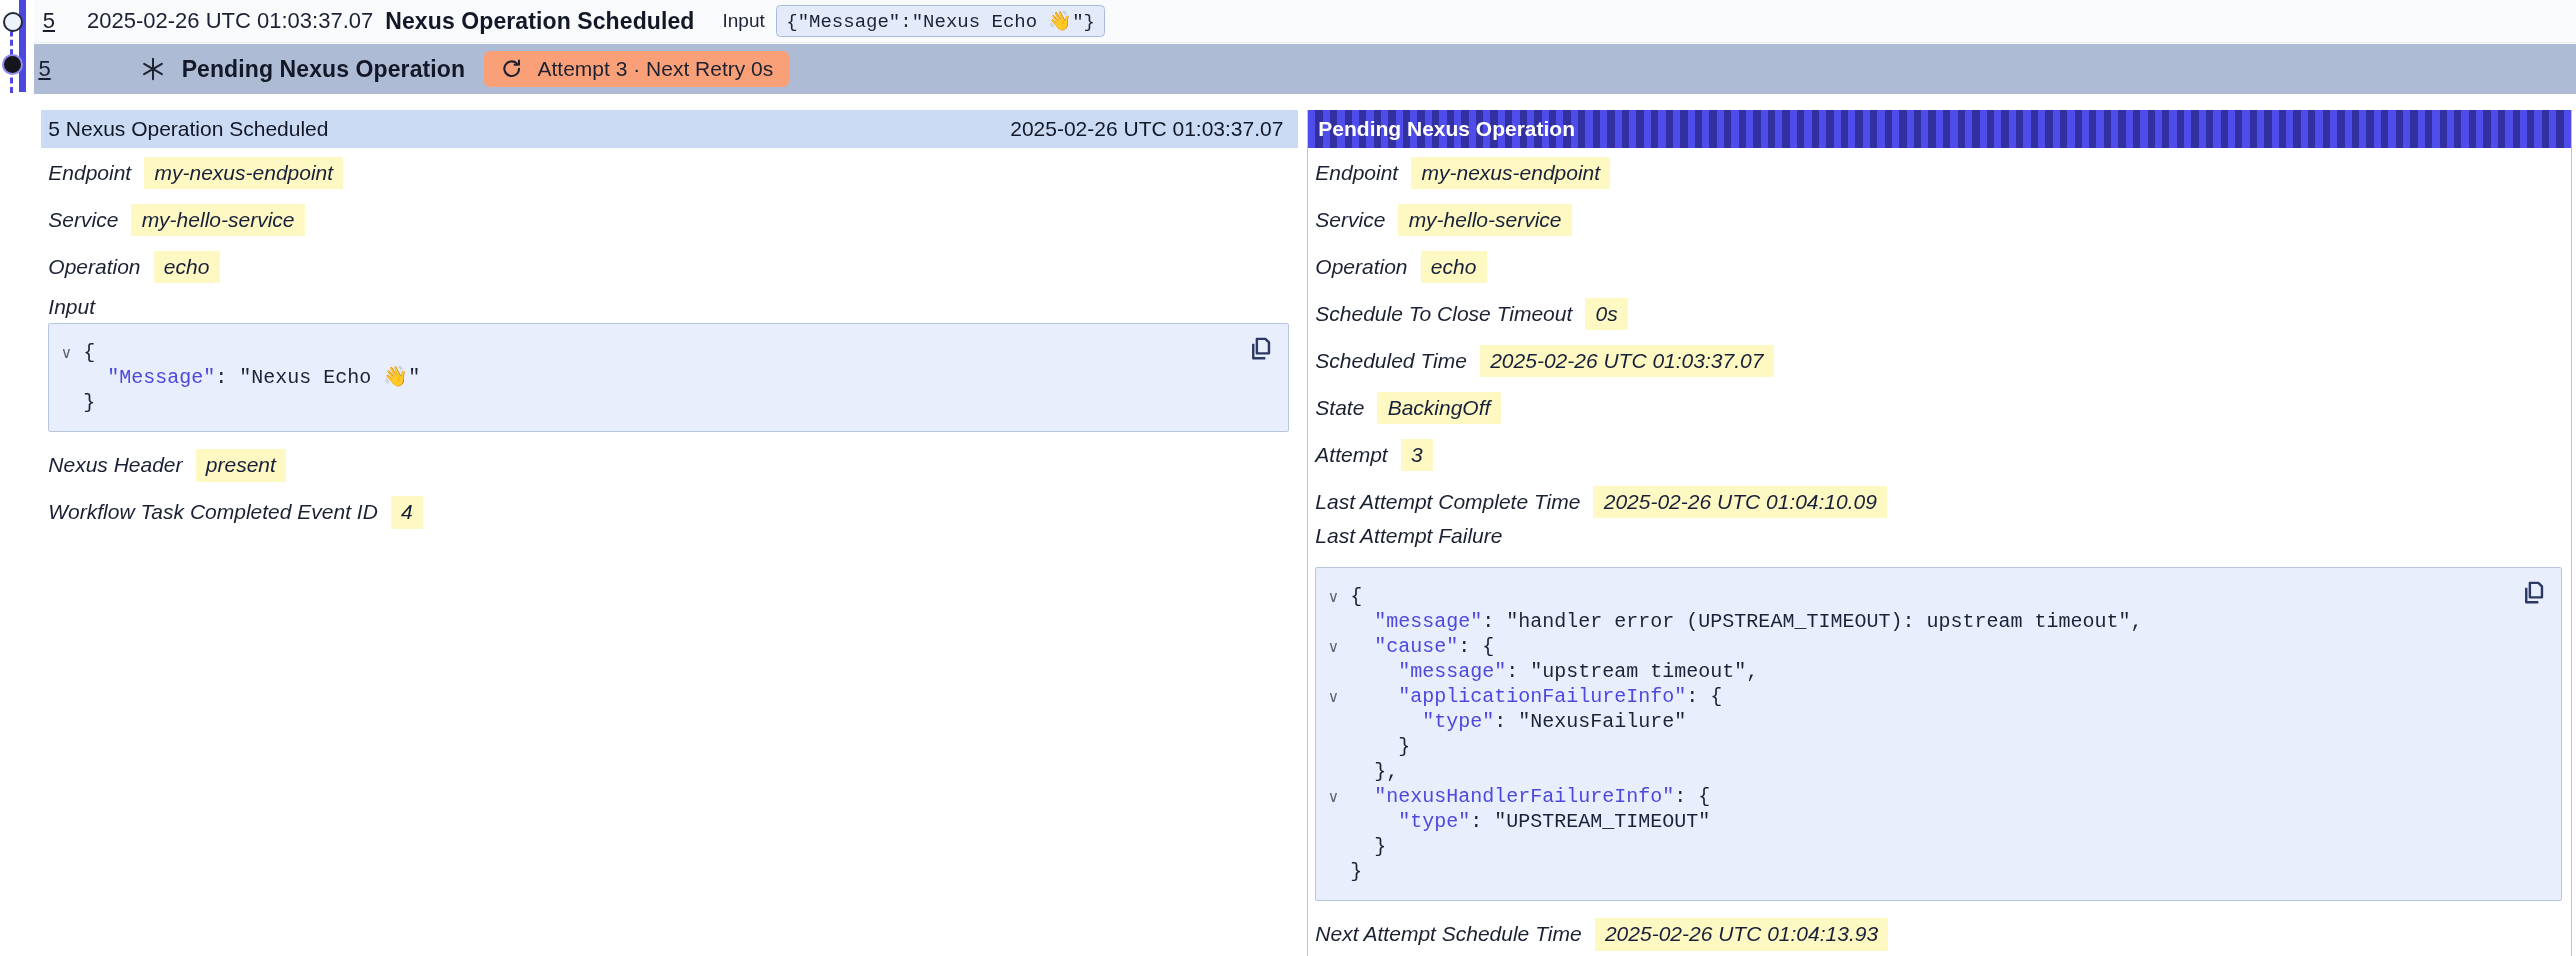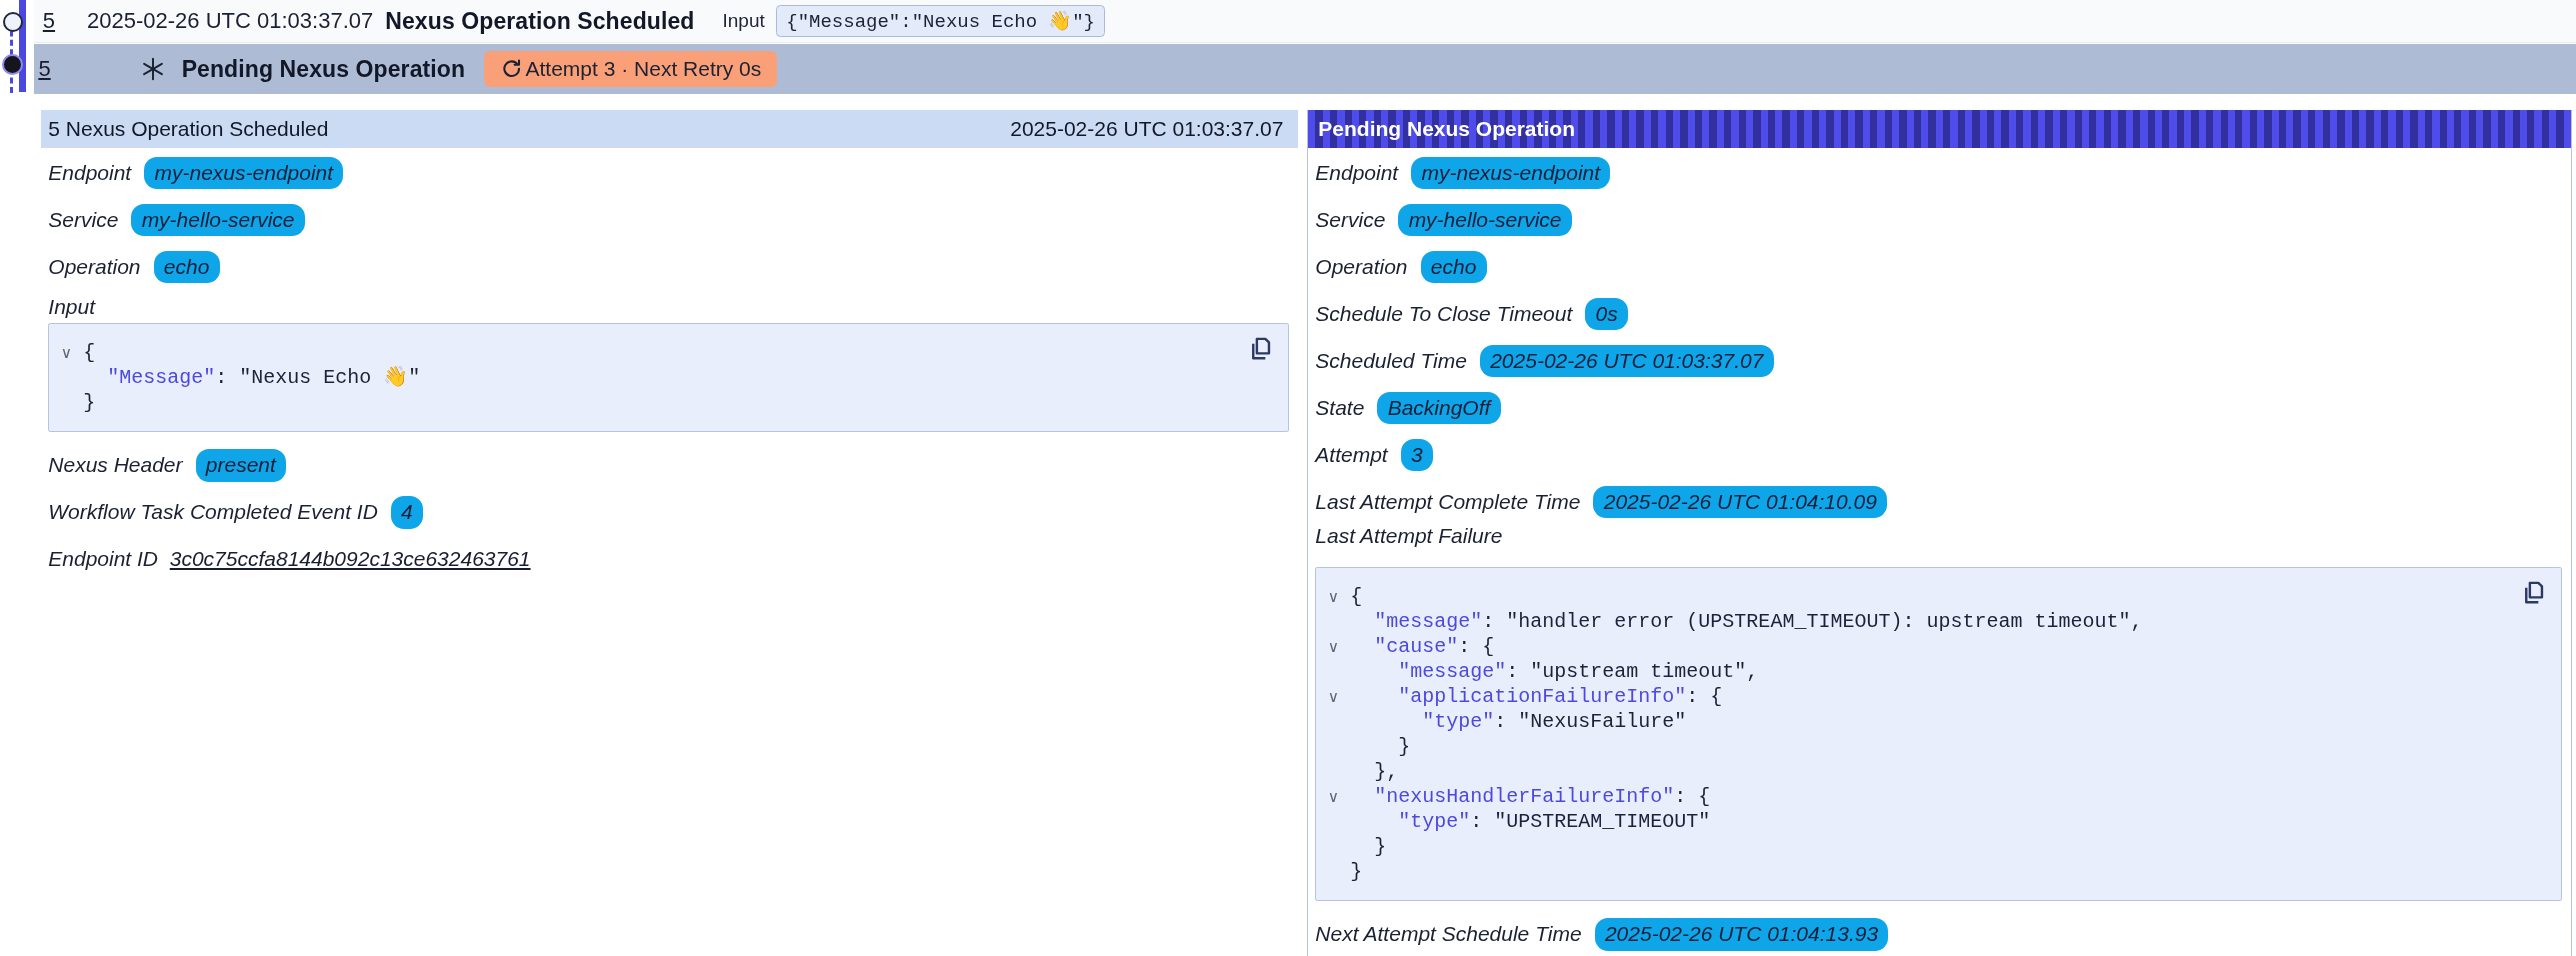--- a/index.html
+++ b/index.html
@@ -22,37 +22,37 @@
   .ev-ts{font-size:22px;color:#1b2134;margin-left:32px;}
   .ev-title{font-size:23px;font-weight:700;color:#121828;margin-left:12px;letter-spacing:0.1px;}
   .ev-input-lbl{font-size:19px;color:#20263a;margin-left:28px;}
   .ev-chip{margin-left:11.7px;font-family:"Liberation Mono","DejaVu Sans Mono",monospace;
     font-size:19px;color:#1d2336;background:#e3eafa;border:1.5px solid #a9bbd8;border-radius:4.4px;
     padding:2.9px 8.8px;white-space:nowrap;}
   .ev-row-1 .ev-id{margin-left:8.8px;}
   .ev-row-2 .ev-id{margin-left:4.4px;}
   .pending-icon{margin-left:89px;display:inline-flex;}
   .ev-row-2 .ev-title{margin-left:16px;}
-  .retry-badge{margin-left:19px;display:inline-flex;align-items:center;gap:2px;
+  .retry-badge{margin-left:19px;display:inline-flex;align-items:center;gap:14px;
     background:#f9a078;color:#1c2232;font-size:21px;border-radius:5.9px;padding:5.9px 16px;}
   
   .card{position:absolute;top:110px;}
   .card-left{left:41px;width:1257px;}
   .card-right{left:1307px;width:1265px;height:846px;border-left:1.5px solid #b6c3da;border-right:1.5px solid #b6c3da;box-sizing:border-box;background:#ffffff;}
   .card-header{height:38px;display:flex;align-items:center;justify-content:space-between;
     padding:0 14.6px 0 7.3px;font-size:21px;color:#121828;}
   .card-left .card-header{background:#cbdbf3;align-items:center;}
   .striped{background:repeating-linear-gradient(90deg,#4f4cec 0 7.3px,#322f9e 7.3px 14.6px);
     color:#ffffff;font-weight:700;justify-content:flex-start;padding-left:10.3px;}
   .card-body{padding:1.5px 8.8px 0 7.3px;}
   .detail-row{display:flex;align-items:center;height:47px;font-size:21px;font-style:italic;}
   .detail-row.slim{height:32px;}
   .detail-row.failure-lbl{height:41px;align-items:flex-end;padding-bottom:19px;box-sizing:border-box;}
   .lbl{color:#1a2133;}
-  .badge{margin-left:13px;background:#0ea5e9;color:#17203a;border-radius:13px;
+  .badge{margin-left:13px;background:#fef9c3;color:#17203a;border-radius:1px;
     padding:4.4px 10.3px;white-space:nowrap;}
   .id-link{margin-left:11.7px;color:#181e30;text-decoration:underline;}
   
   .code-block{position:relative;background:#e8eefc;border:1.5px solid #b6c4dd;border-radius:2.2px;
     padding:16px 51px 16px 0;box-sizing:border-box;margin-bottom:10.3px;
     font-family:"Liberation Mono","DejaVu Sans Mono",monospace;font-size:20px;color:#1c2338;}
   .code-line{display:flex;line-height:25px;white-space:pre;}
   .gutter{display:inline-block;width:34px;text-align:center;color:#5b6478;font-size:15.4px;
     font-family:"Liberation Sans",sans-serif;flex:0 0 34px;}
   .key{color:#4d49df;}
@@ -132,24 +132,20 @@
             <div class="code-line"><span class="gutter"></span><span style="padding-left: 0px;"><span class="pln">}</span></span></div>
           </div>
       </div>
       <div class="detail-row">
         <span class="lbl">Nexus Header</span>
         <span class="badge">present</span>
       </div>
       <div class="detail-row">
         <span class="lbl">Workflow Task Completed Event ID</span>
         <span class="badge">4</span>
-      </div>
-      <div class="detail-row">
-        <span class="lbl">Endpoint ID</span>
-        <a class="id-link" href="#">3c0c75ccfa8144b092c13ce632463761</a>
       </div>
     </div>
   </section>
 
   <section class="card card-right">
     <header class="card-header striped">
       <span>Pending Nexus Operation</span>
     </header>
     <div class="card-body">
       <div class="detail-row">

